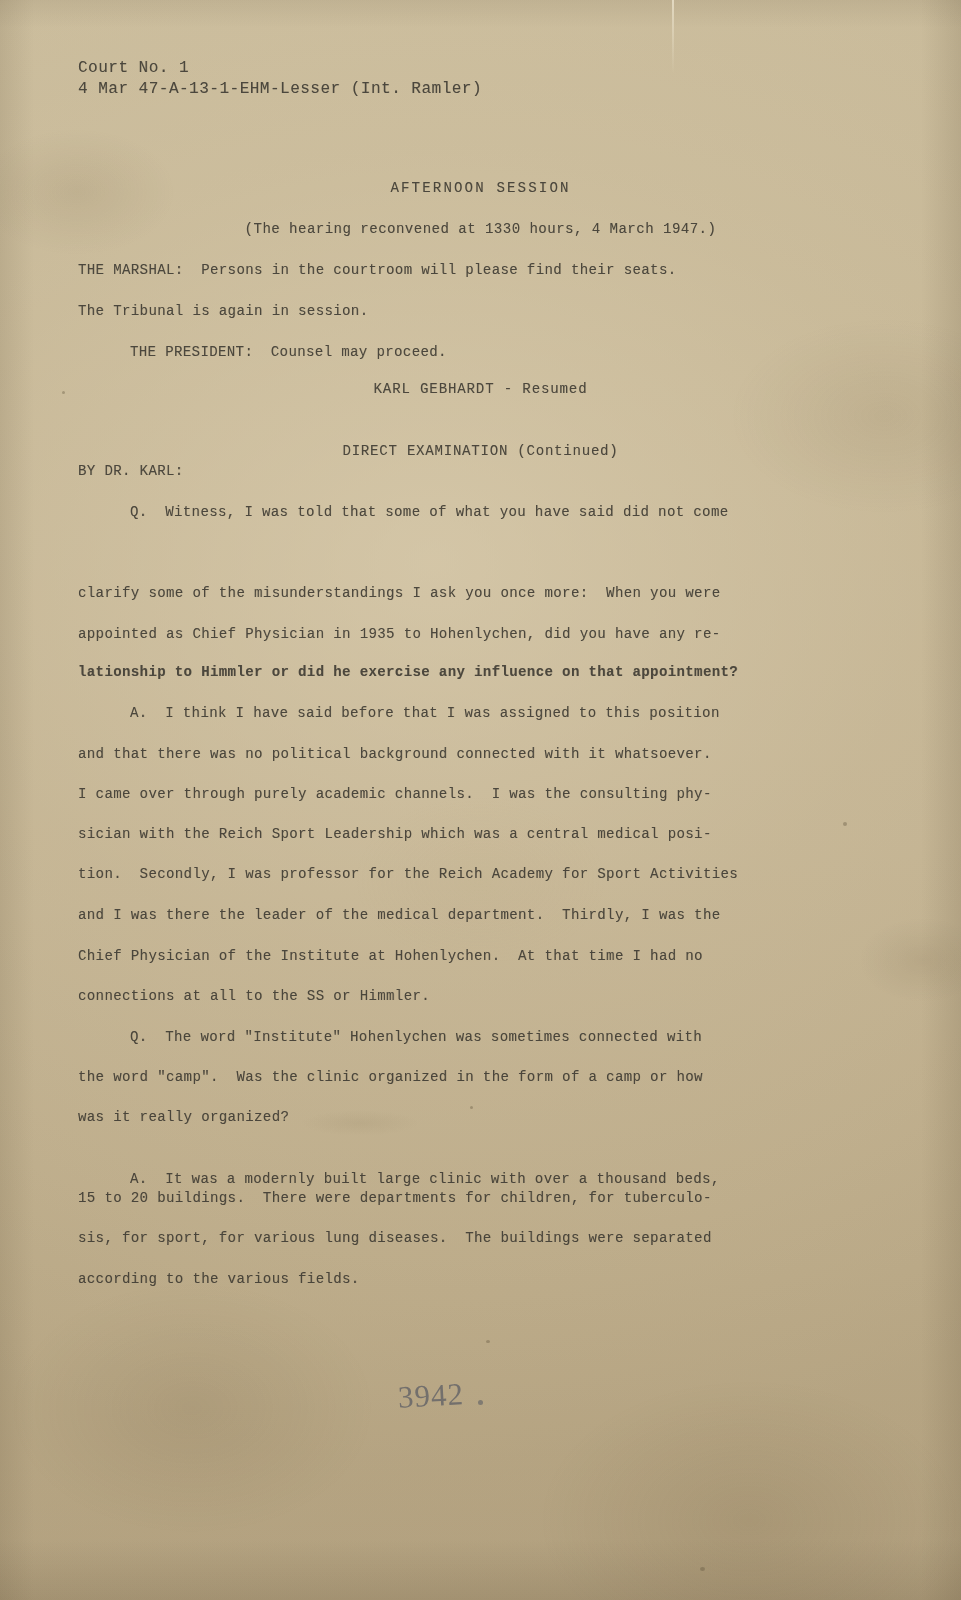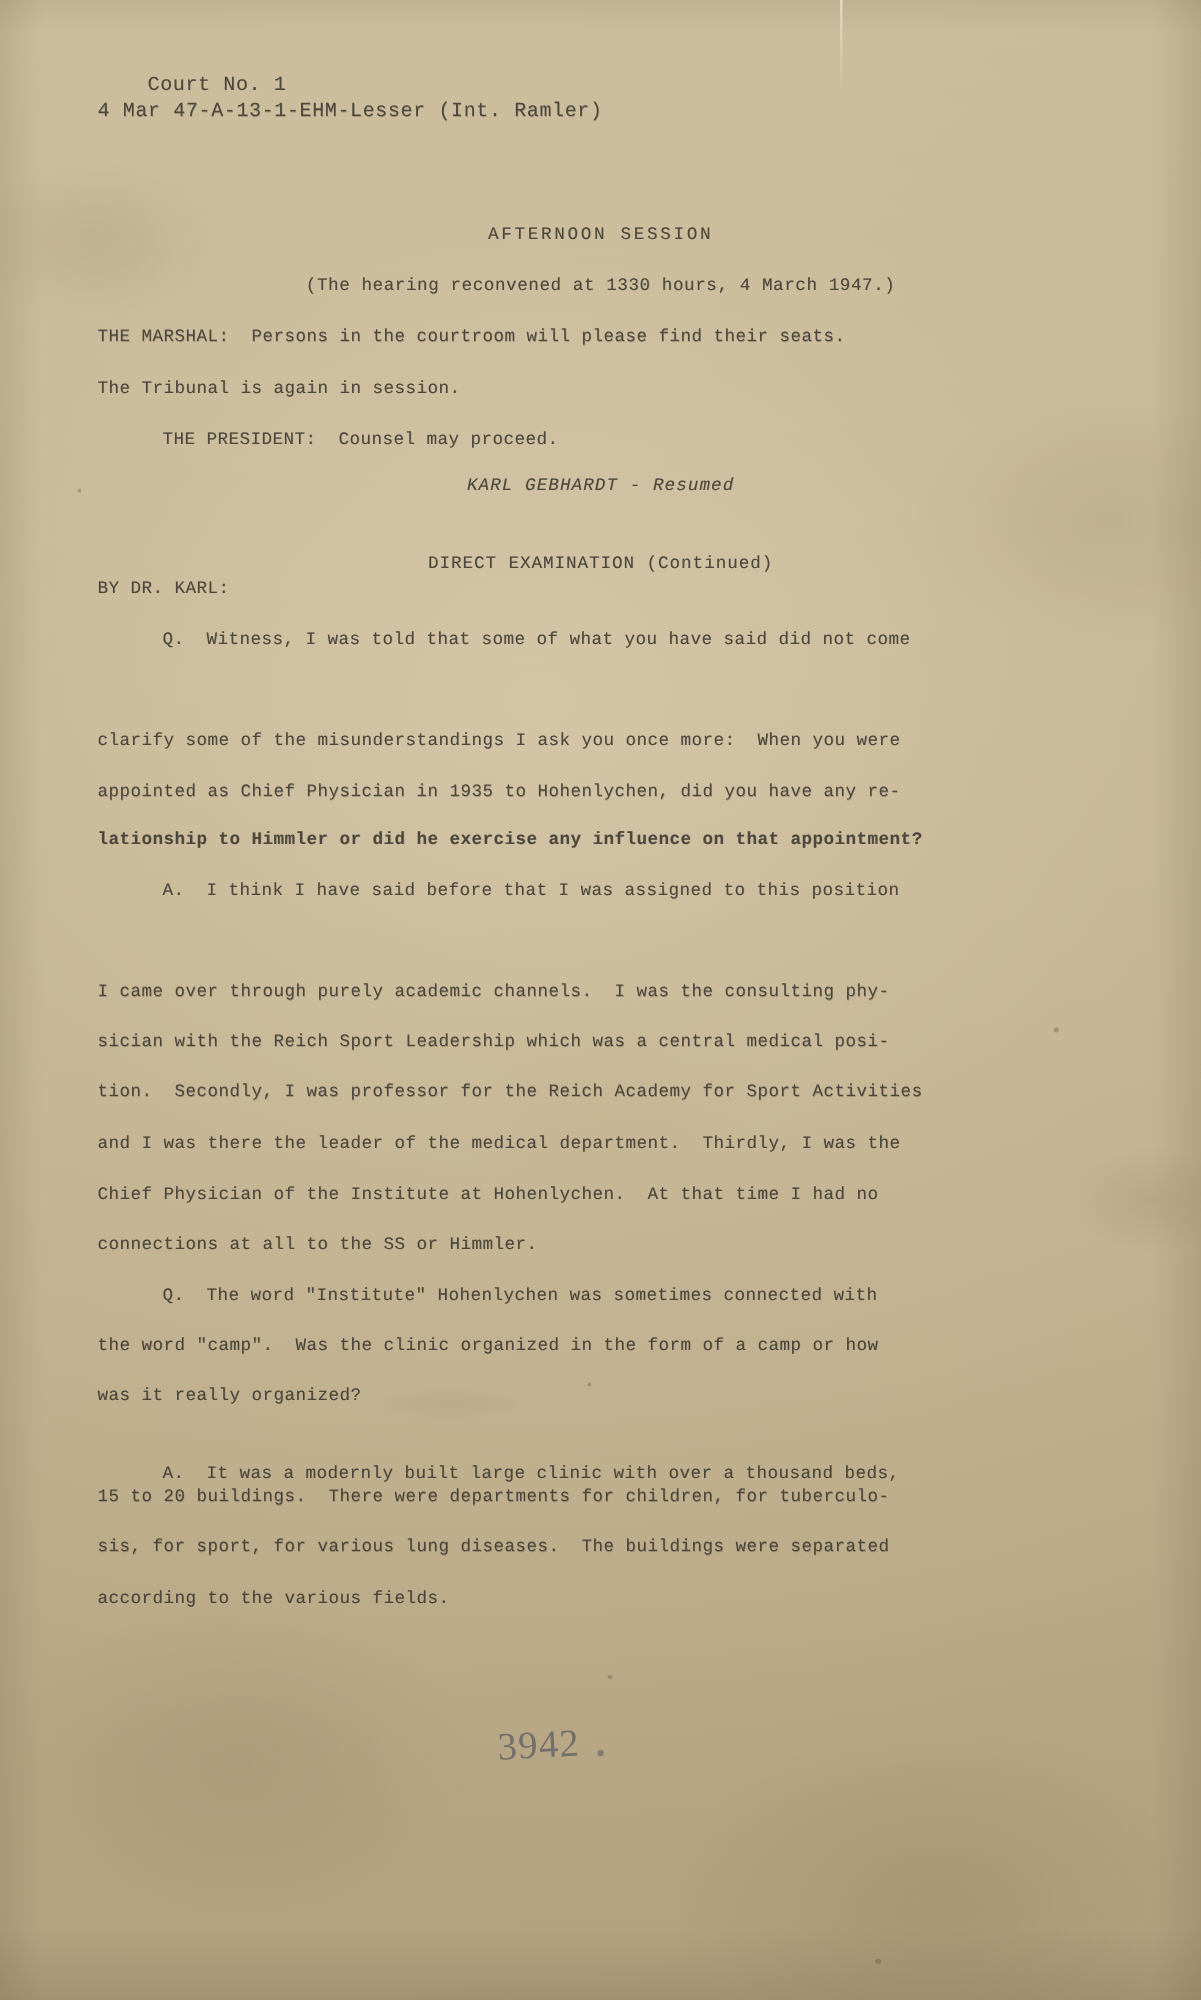--- a/index.html
+++ b/index.html
@@ -62,32 +62,32 @@
     white-space: pre;
     opacity: 0.88;
     text-shadow: 0.35px 0.35px 0 rgba(70,64,50,0.35);
   }
   .hdr {
     position: absolute;
     left: 78px;
     font-size: 16px;
     letter-spacing: 0.5px;
   }
-  #hdr1 { top: 60px; margin-left: 40px; }
+  #hdr1 { top: 60px; }
   #hdr2 { top: 81px; }
 
   .ctr {
     position: absolute;
     width: 961px;
     left: 0;
     text-align: center;
   }
   #title-afternoon { top: 181px; letter-spacing: 2.2px; }
   #line-reconvened { top: 222px; letter-spacing: 0.5px; }
-  #line-gebhardt  { top: 382px; letter-spacing: 0.9px; font-style: italic; }
+  #line-gebhardt  { top: 382px; letter-spacing: 0.9px; }
   #line-direct    { top: 423px; letter-spacing: 0.8px; margin-top: 21px; }
 
   .body-line {
     position: absolute;
     left: 78px;
   }
 
   
   .crease {
     position: absolute;
@@ -157,20 +157,21 @@
     <div class="tw ctr" id="line-direct">DIRECT EXAMINATION (Continued)</div>
 
     <div class="tw body-line" style="top:464px;">BY DR. KARL:</div>
 
     <div class="tw body-line" style="top:505px; left:130px;">Q.  Witness, I was told that some of what you have said did not come</div>
     <div class="tw body-line" style="top:586px;">clarify some of the misunderstandings I ask you once more:  When you were</div>
     <div class="tw body-line" style="top:627px;">appointed as Chief Physician in 1935 to Hohenlychen, did you have any re-</div>
     <div class="tw body-line" style="top:665px;font-weight:bold;">lationship to Himmler or did he exercise any influence on that appointment?</div>
 
     <div class="tw body-line" style="top:706px; left:130px;">A.  I think I have said before that I was assigned to this position</div>
+    <div class="tw body-line" style="top:747px;">and that there was no political background connected with it whatsoever.</div>
     <div class="tw body-line" style="top:787px;">I came over through purely academic channels.  I was the consulting phy-</div>
     <div class="tw body-line" style="top:827px;">sician with the Reich Sport Leadership which was a central medical posi-</div>
     <div class="tw body-line" style="top:867px;">tion.  Secondly, I was professor for the Reich Academy for Sport Activities</div>
     <div class="tw body-line" style="top:908px;">and I was there the leader of the medical department.  Thirdly, I was the</div>
     <div class="tw body-line" style="top:949px;">Chief Physician of the Institute at Hohenlychen.  At that time I had no</div>
     <div class="tw body-line" style="top:989px;">connections at all to the SS or Himmler.</div>
 
     <div class="tw body-line" style="top:1030px; left:130px;">Q.  The word "Institute" Hohenlychen was sometimes connected with</div>
     <div class="tw body-line" style="top:1070px;">the word "camp".  Was the clinic organized in the form of a camp or how</div>
     <div class="tw body-line" style="top:1110px;">was it really organized?</div>

